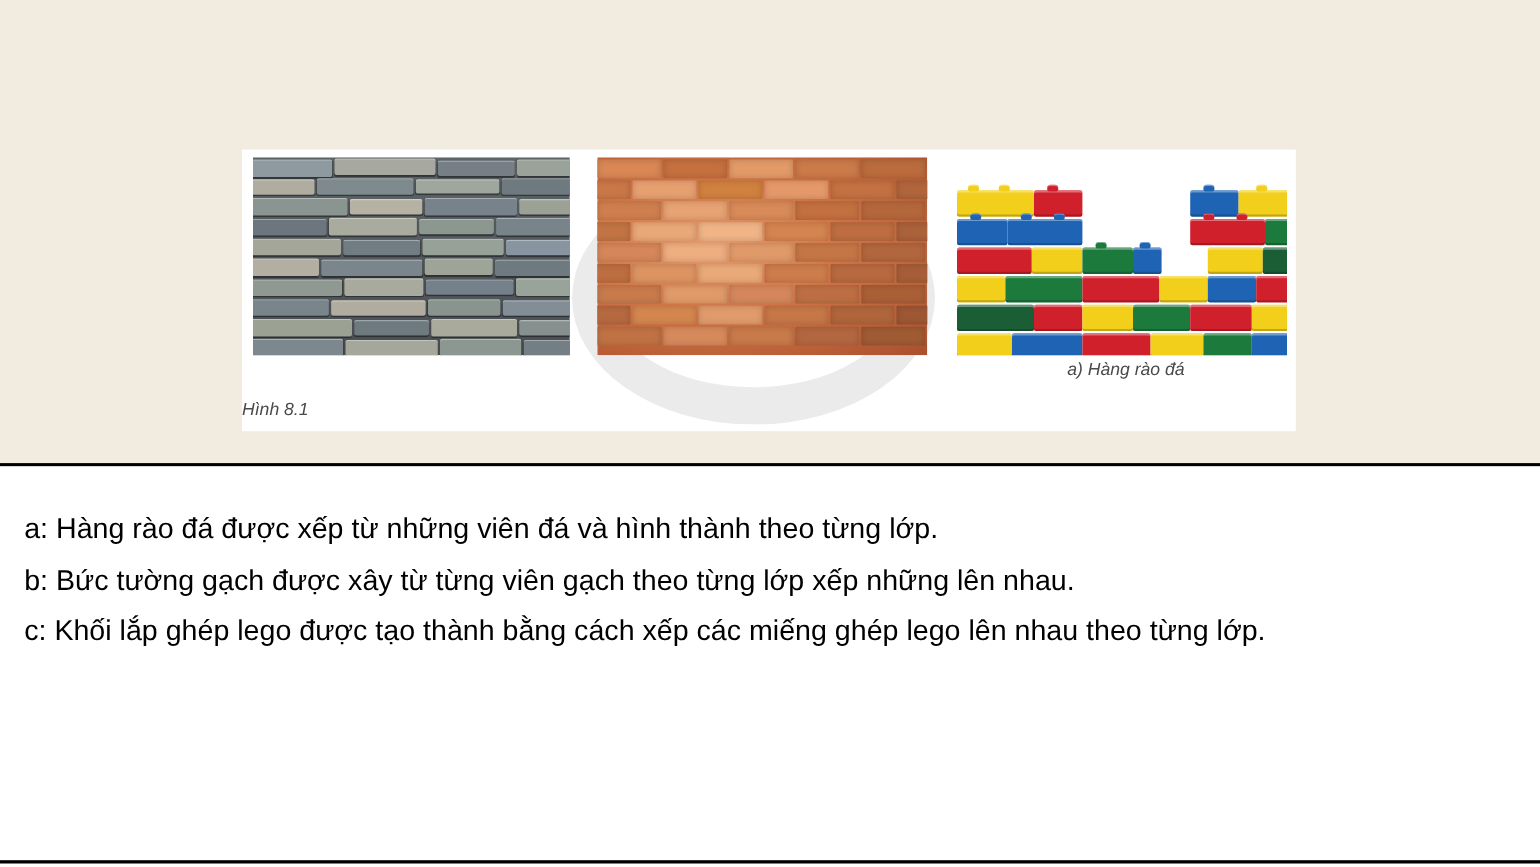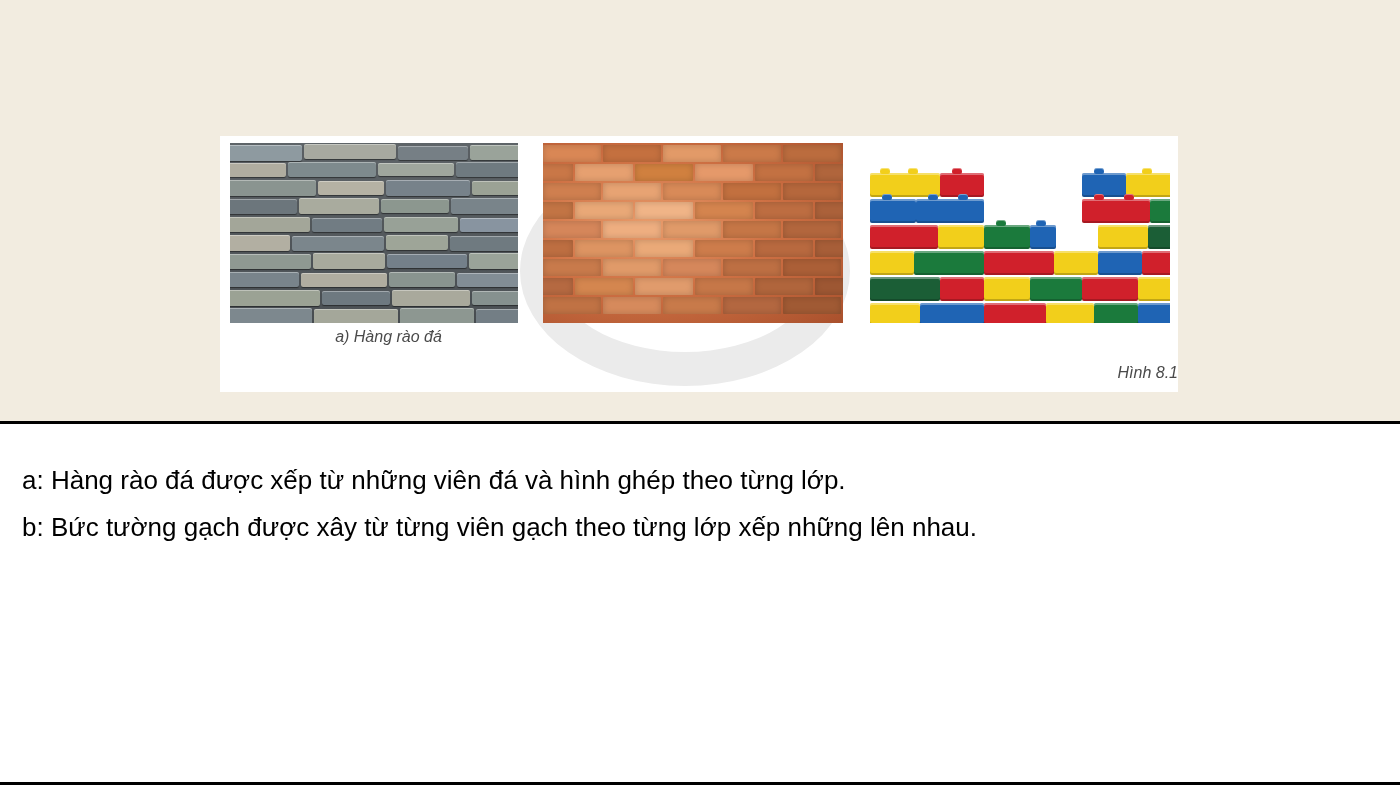--- a/index.html
+++ b/index.html
@@ -113,41 +113,42 @@
   }
   .stud {
     position: absolute;
     width: 10px;
     height: 6px;
     border-radius: 3px 3px 2px 2px;
     box-shadow: inset 0 1px 0 rgba(255,255,255,0.4);
   }
   .captions-row {
     position: absolute;
-    left: 22px;
+    left: 10px;
     top: 192px;
     width: 940px;
     display: flex;
     gap: 25px;
     font-style: italic;
     font-size: 16px;
     color: #4a4a4a;
+    justify-content: flex-end;
   }
   .cap {
     text-align: center;
   }
   .cap-a { width: 293px; }
   .cap-b { width: 305px; }
   .cap-c { width: 307px; }
   .fig-label {
     position: absolute;
     left: 0;
     top: 228px;
     width: 958px;
-    text-align: right;
+    text-align: left;
     font-style: italic;
     font-size: 16px;
     color: #4a4a4a;
   }
   
   .bottom-section {
     position: relative;
     width: 1400px;
     height: 361px;
     background: #ffffff;
@@ -349,17 +350,18 @@
 
       <div class="captions-row">
         <div class="cap cap-a">a) Hàng rào đá</div>
       </div>
 
       <div class="fig-label">Hình 8.1</div>
     </div>
   </div>
 
   <div class="bottom-section">
-    <p class="para">a: Hàng rào đá được xếp từ những viên đá và hình ghép theo từng lớp.</p>
+    <p class="para">a: Hàng rào đá được xếp từ những viên đá và hình thành theo từng lớp.</p>
     <p class="para justified">b: Bức tường gạch được xây từ từng viên gạch theo từng lớp xếp những lên nhau.</p>
+    <p class="para">c: Khối lắp ghép lego được tạo thành bằng cách xếp các miếng ghép lego lên nhau theo từng lớp.</p>
   </div>
 
 </div>
 
 </body></html>

